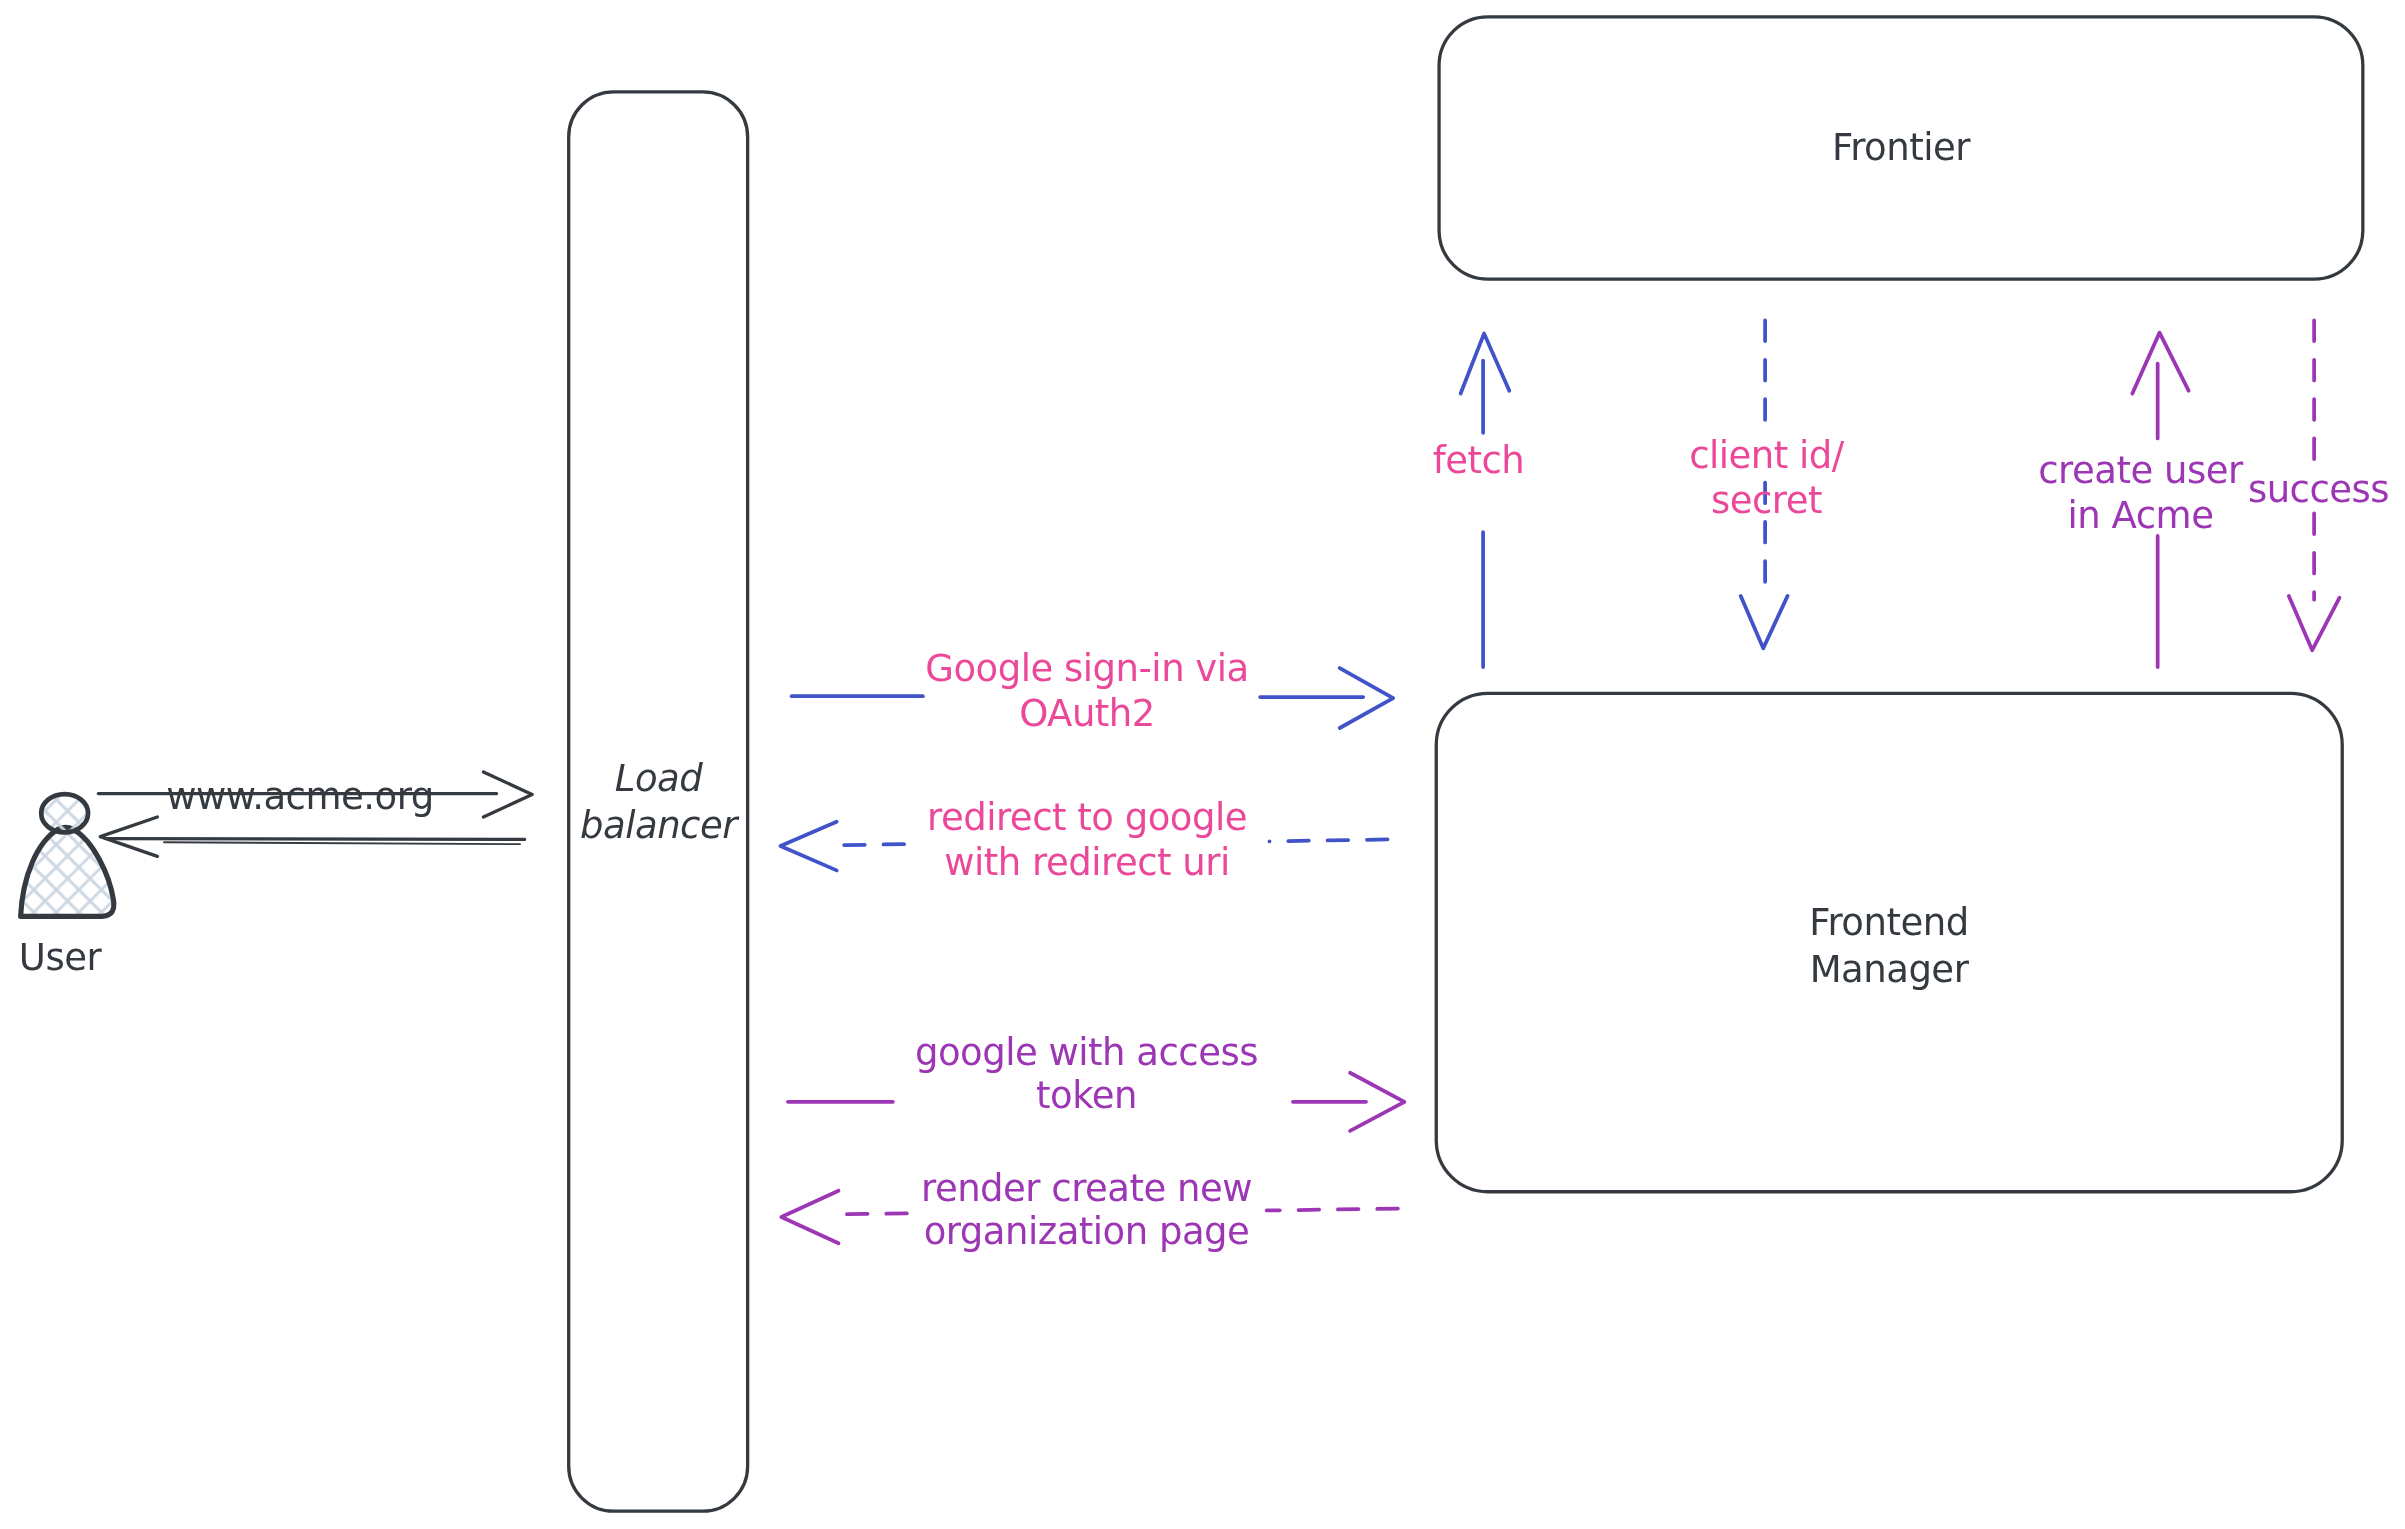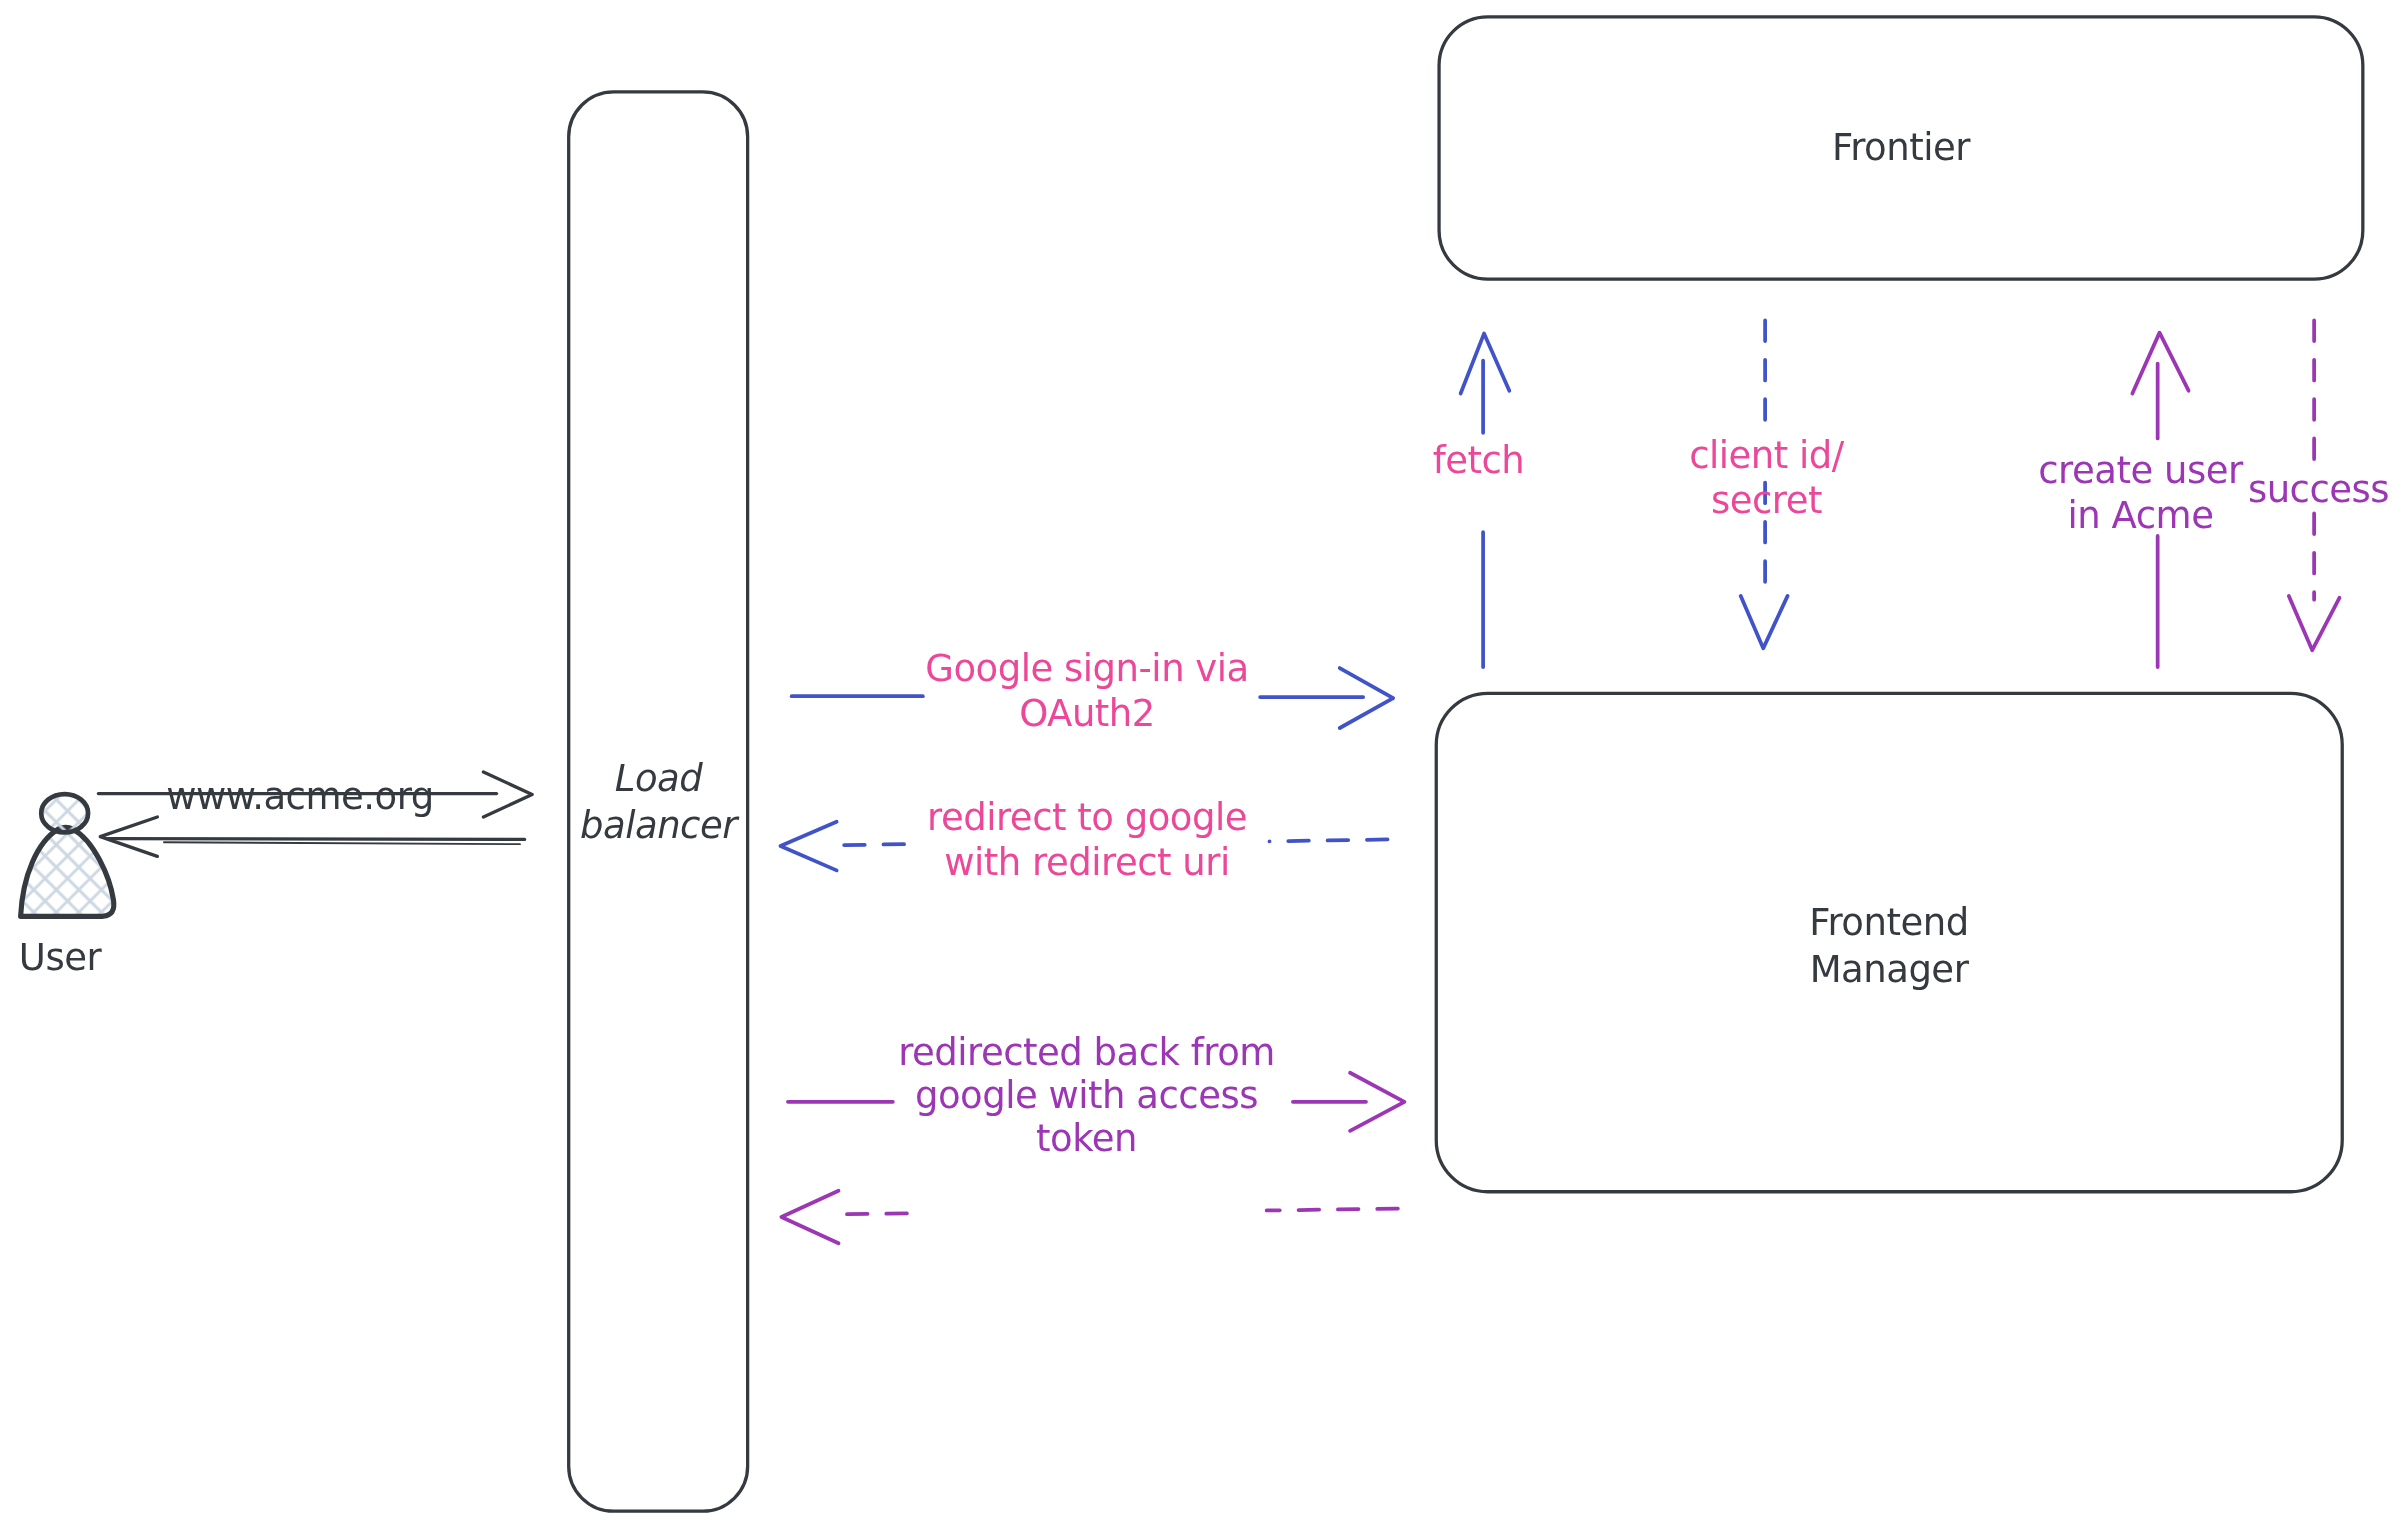--- a/index.html
+++ b/index.html
@@ -128,25 +128,28 @@
     <span class="ln">Google sign-in via</span>
     <span class="ln">OAuth2</span>
   </div>
 
   <div class="lbl blue" style="left:862px;top:795px;width:450px;">
     <span class="ln">redirect to google</span>
     <span class="ln">with redirect uri</span>
   </div>
 
   <div class="lbl purple" style="left:843px;top:1031px;width:487px;line-height:43px;">
-    <span class="ln">redirected back from</span>
     <span class="ln">google with access</span>
     <span class="ln">token</span>
   </div>
 
+  <div class="lbl purple" style="left:843px;top:1167px;width:487px;line-height:43px;">
+    <span class="ln">render create new</span>
+    <span class="ln">organization page</span>
+  </div>
 
   <div class="lbl blue" style="left:1291px;top:438px;width:375px;">
     <span class="ln">fetch</span>
   </div>
 
   <div class="lbl blue" style="left:1626px;top:433px;width:281px;">
     <span class="ln">client id/</span>
     <span class="ln">secret</span>
   </div>
 

